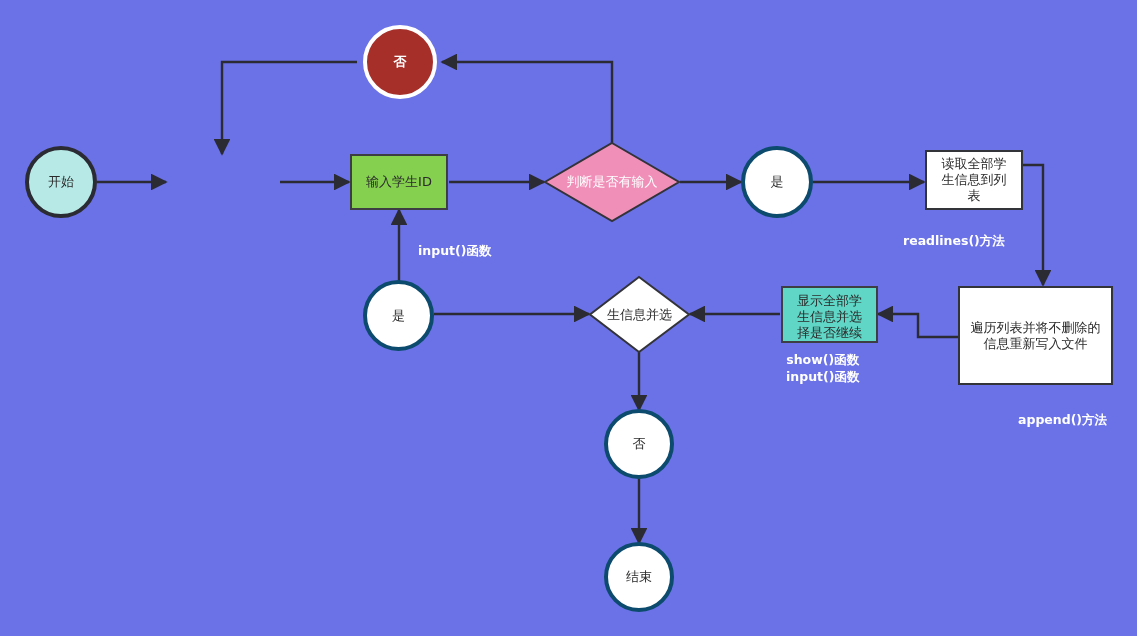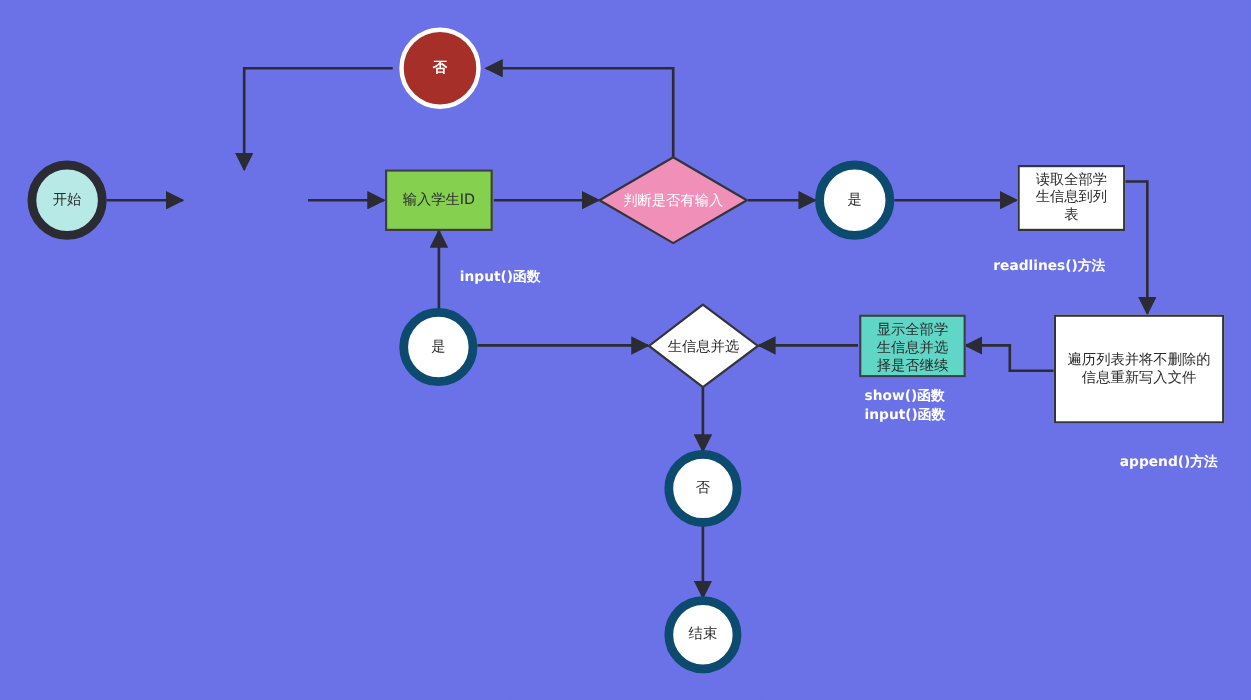--- a/index.html
+++ b/index.html
@@ -45,21 +45,21 @@
   .rect.green {
     background: #85d04f;
     border-color: #3d3d44;
   }
   .rect.teal {
     background: #5fd6c6;
     border-color: #3d3d44;
   }
   .circle {
     border-radius: 50%;
-    border: 8px solid #0c4a6e;
+    border: 4px solid #0c4a6e;
     background: #ffffff;
   }
   .circle.start {
     background: #b7eae6;
     border-color: #2b2b33;
   }
   .circle.red {
     background: #a62f2a;
     border: 4px solid #ffffff;
     color: #ffffff;
@@ -211,19 +211,19 @@
   </div>
 
   <div class="node circle" style="left:604px; top:542px; width:70px; height:70px;">
     <span>结束</span>
   </div>
 
   <div class="annot" style="left:418px; top:243px;">input()函数</div>
 
   <div class="annot" style="left:903px; top:233px;">readlines()方法</div>
 
-  <div class="annot" style="left:786px; top:352px;">show()函数
+  <div class="annot" style="left:786px; top:352px;text-align:center;">show()函数
 input()函数</div>
 
   <div class="annot" style="left:1018px; top:412px;">append()方法</div>
 
 
 </div>
 
 </body></html>

